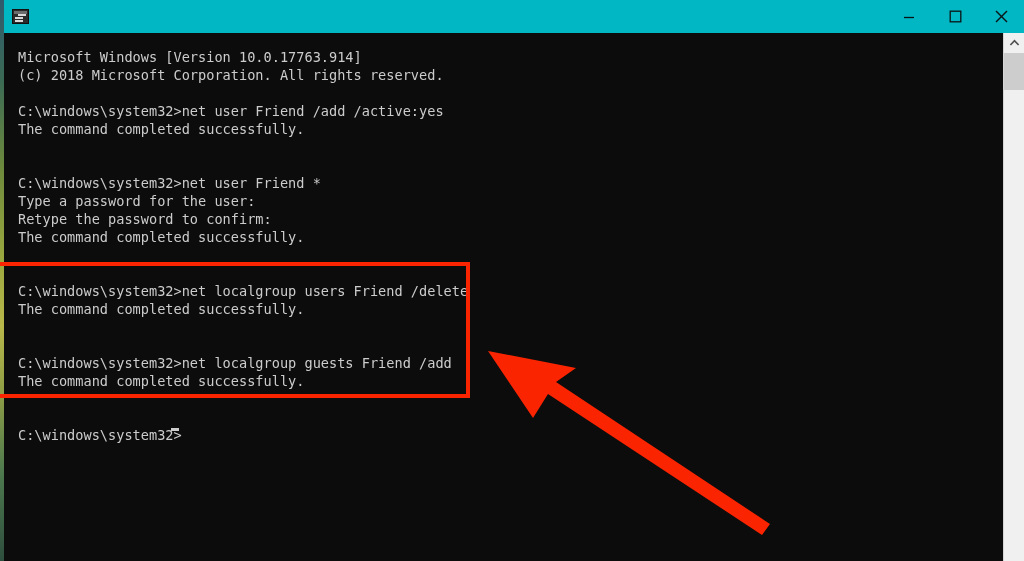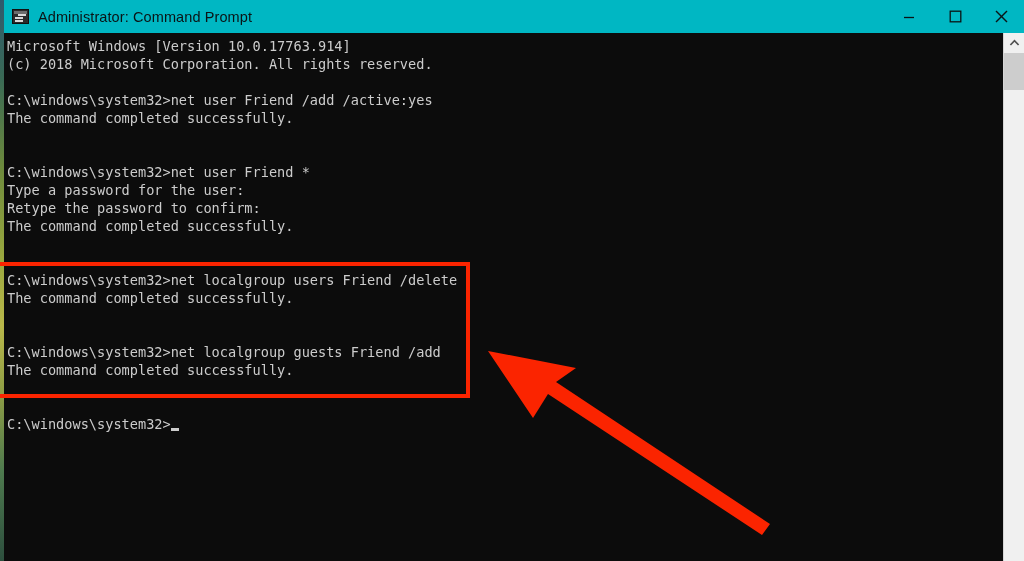--- a/index.html
+++ b/index.html
@@ -104,21 +104,21 @@
     top: 33px;
     width: 1020px;
     height: 528px;
     background: #0c0c0c;
     overflow: hidden;
   }
   #console-text {
     position: absolute;
     left: 3px;
     top: 4px;
-    margin: 0;
+    margin: 11px;
     padding: 0;
     color: #cccccc;
     font-family: "DejaVu Sans Mono", "Liberation Mono", monospace;
     font-size: 13.6px;
     line-height: 18px;
     white-space: pre;
     letter-spacing: 0px;
   }
   #cursor {
     display: inline-block;
@@ -183,21 +183,20 @@
 </style>
 </head>
 <body>
 
 <div id="screen">
 
   <div id="cmd-window">
 
     <div id="titlebar">
       <div id="title-icon"></div>
-      <div id="title-text">Administrator: Command Prompt</div>
 
       <div class="win-btns">
         <div class="win-btn" id="btn-min">
           <svg width="12" height="12" viewBox="0 0 12 12">
             <line x1="1" y1="6.5" x2="11" y2="6.5" stroke="#0a1416" stroke-width="1.3"></line>
           </svg>
         </div>
         <div class="win-btn" id="btn-max">
           <svg width="13" height="13" viewBox="0 0 13 13">
             <rect x="1.2" y="1.2" width="10.6" height="10.6" fill="none" stroke="#0a1416" stroke-width="1.3"></rect>

